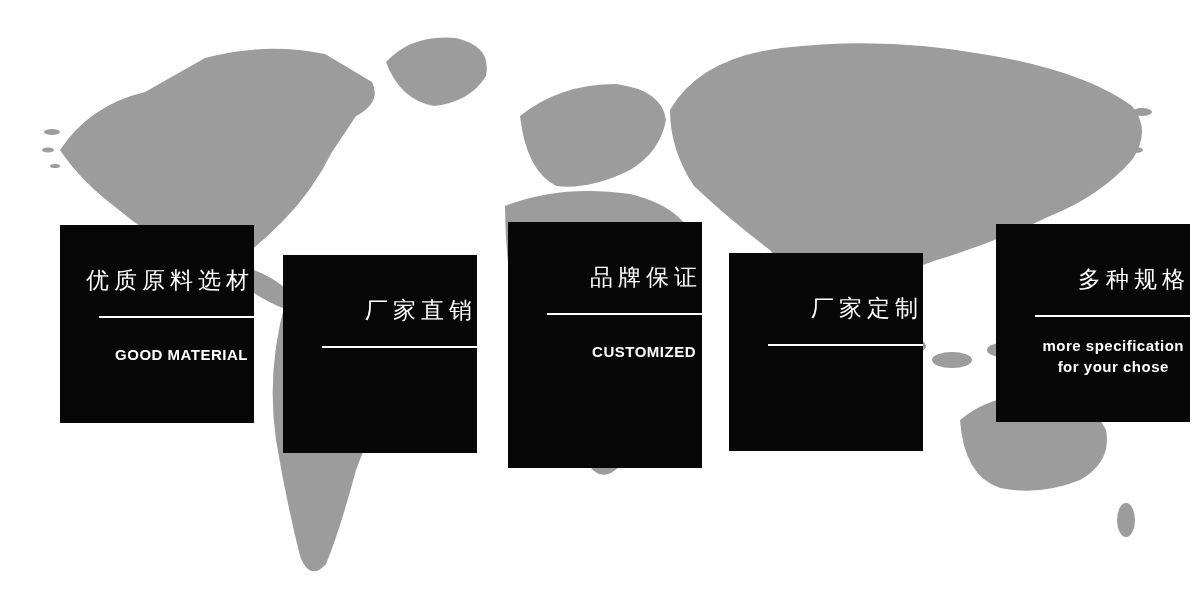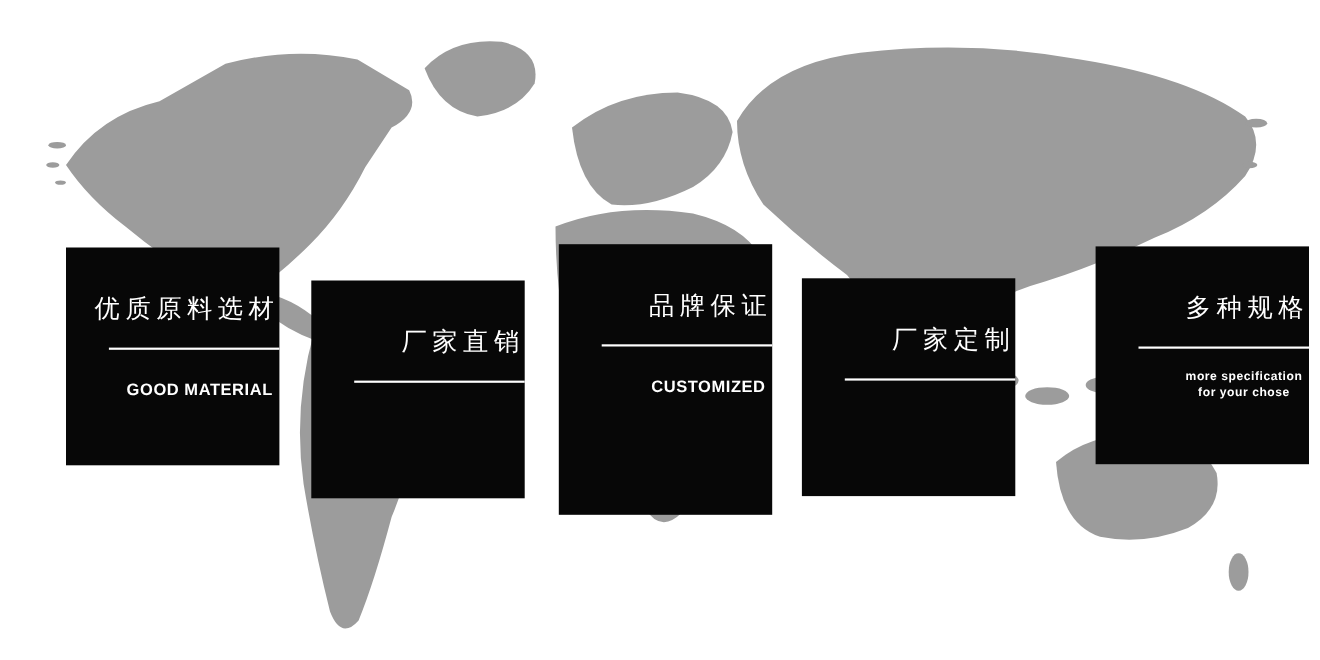--- a/index.html
+++ b/index.html
@@ -54,21 +54,21 @@
   }
   .card-subtitle {
     margin-top: 26px;
     font-size: 15px;
     font-weight: 700;
     letter-spacing: 0.5px;
     line-height: 1.4;
     white-space: pre-line;
     padding: 0 6px;
   }
-  .card-5 .card-subtitle { margin-top: 18px; font-size: 11px; }
+  .card-5 .card-subtitle { margin-top: 18px; font-size: 15px; }
 </style>
 </head>
 <body>
 
 <div class="banner">
 
   <svg class="map" viewBox="0 0 1200 600" aria-hidden="true">
     <g fill="#9c9c9c">
 
       <path d="M60,150 Q90,105 145,92 L205,58 Q265,42 325,54 L372,82 Q382,102 356,116 L332,152 Q312,192 282,222 Q252,252 226,268 Q206,276 186,256 Q150,236 114,206 Q80,180 60,150 Z"></path>

